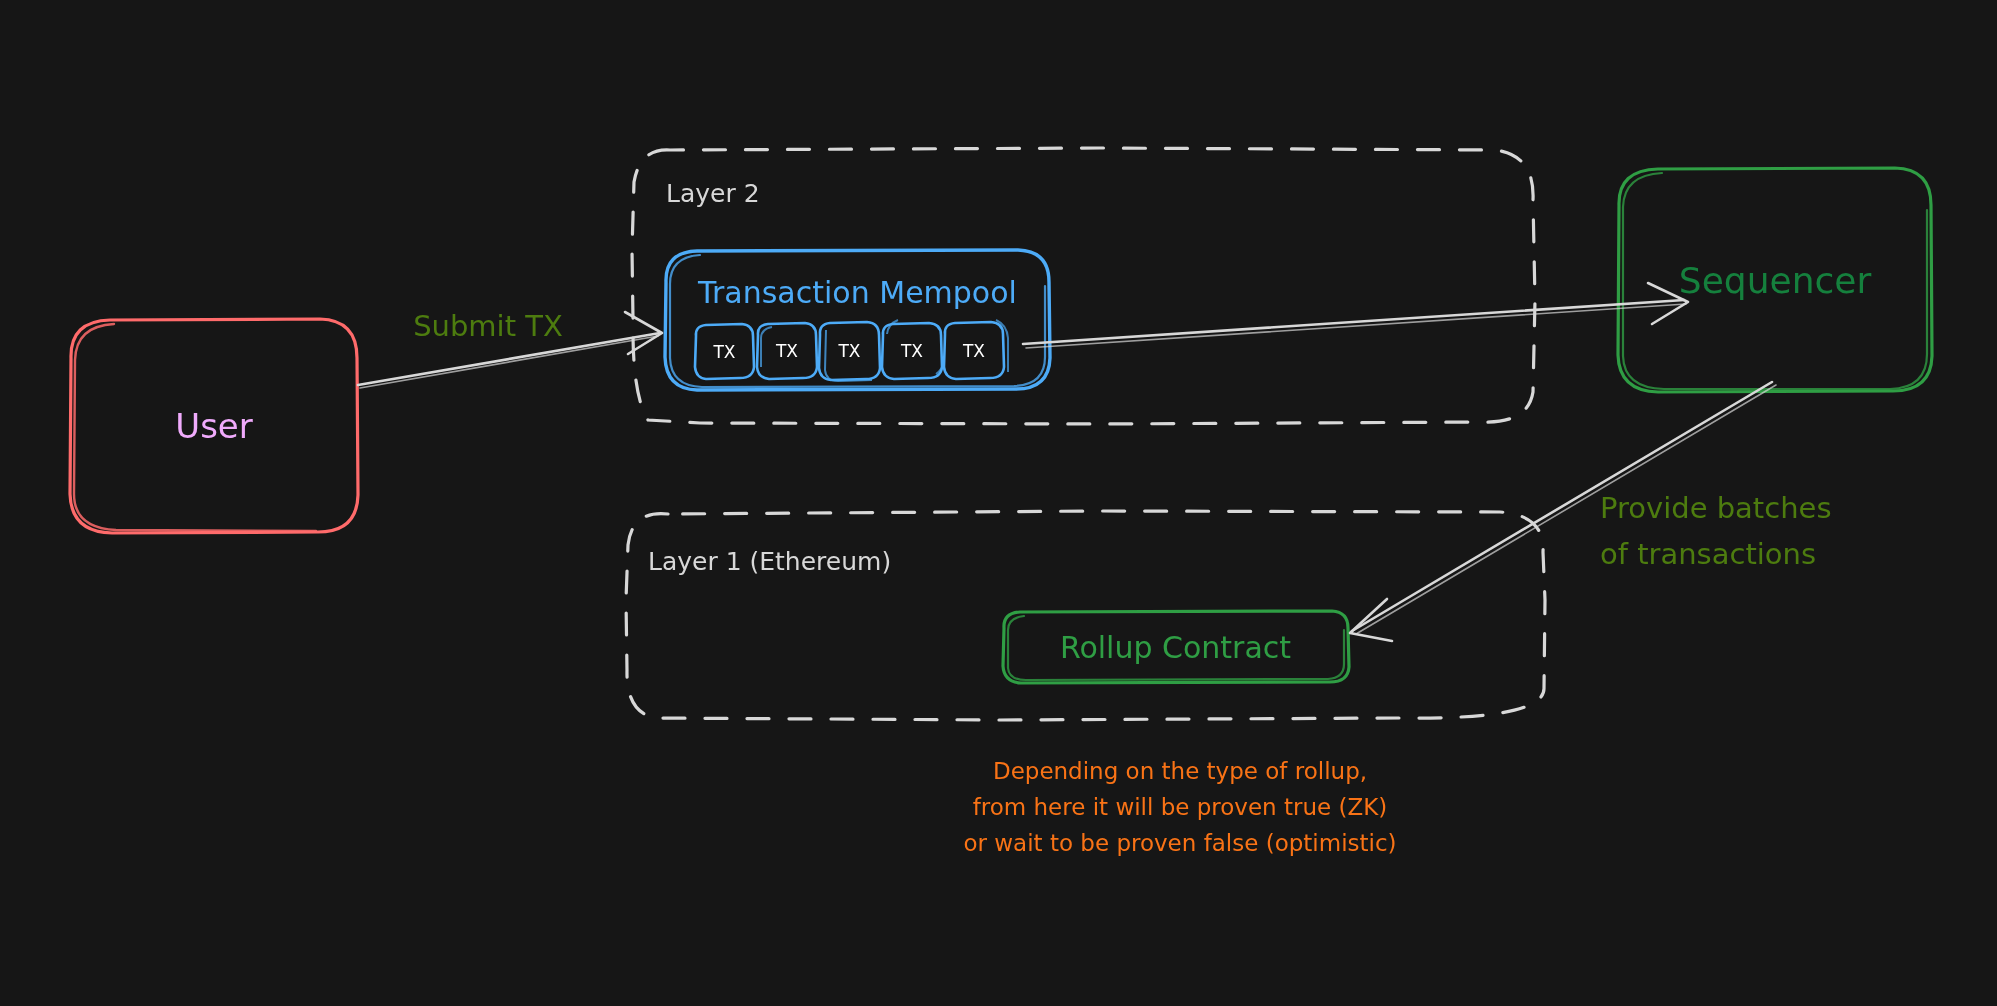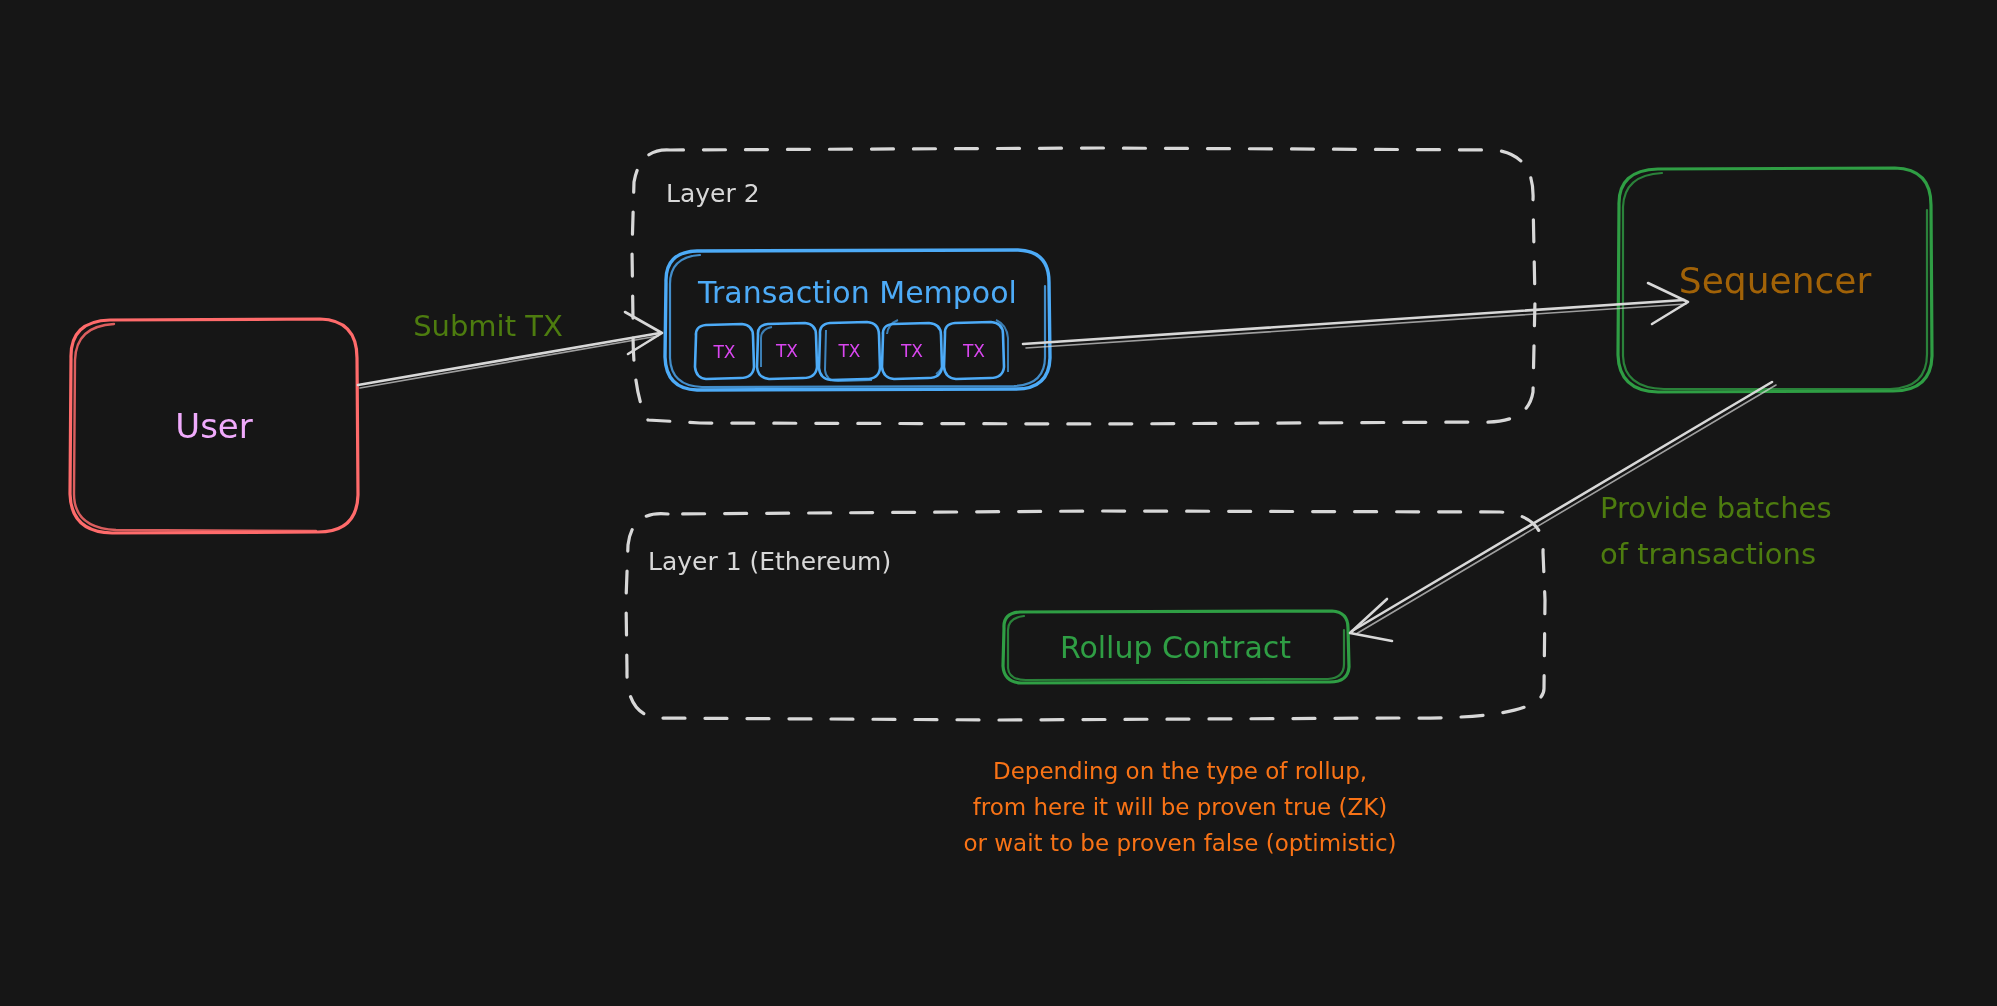--- a/index.html
+++ b/index.html
@@ -30,23 +30,23 @@
     position: absolute;
     display: flex;
     align-items: center;
     justify-content: center;
     text-align: center;
     white-space: pre;
     font-family: "DejaVu Sans", sans-serif;
     pointer-events: none;
   }
   .txt-user      { color: #f0abfc; font-size: 34px; }
-  .txt-sequencer { color: #a16207; font-size: 36px; }
+  .txt-sequencer { color: #15803d; font-size: 36px; }
   .txt-mempool   { color: #4dabf7; font-size: 30px; }
-  .txt-tx        { color: #d946ef; font-size: 17px; text-align: center; }
+  .txt-tx        { color: #ffffff; font-size: 17px; text-align: center; }
   .txt-group     { color: #d8d8d8; font-size: 25px; }
   .txt-edge      { color: #4d7c0f; font-size: 29px; }
   .txt-note      { color: #f97316; font-size: 23px; line-height: 1.28; }
 </style>
 </head>
 <body>
 
 <div id="canvas">
 
   <svg class="layer" viewBox="0 0 1997 1006">

